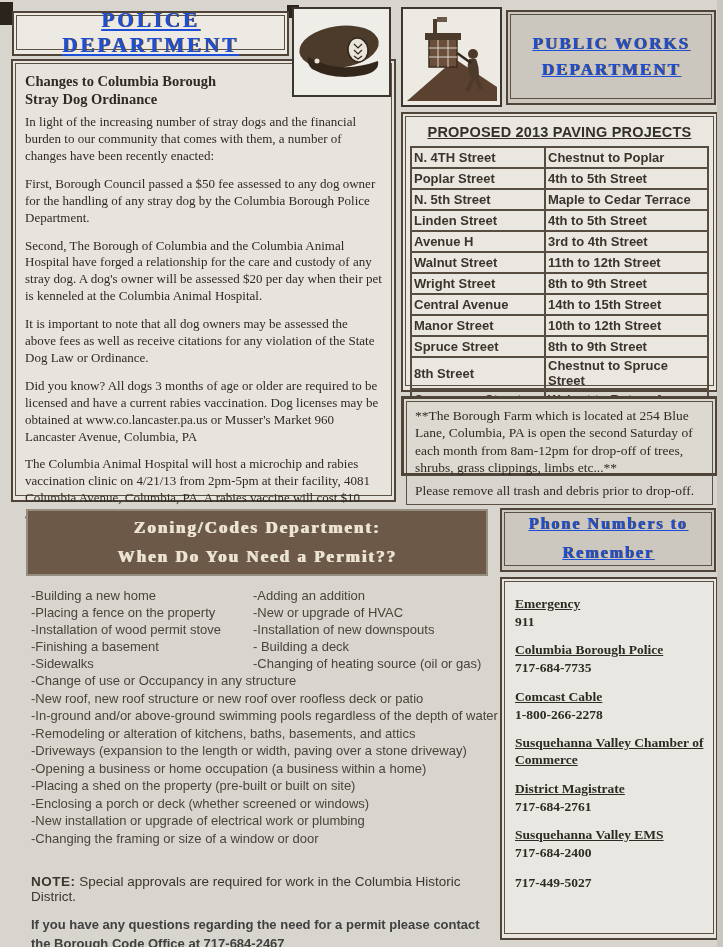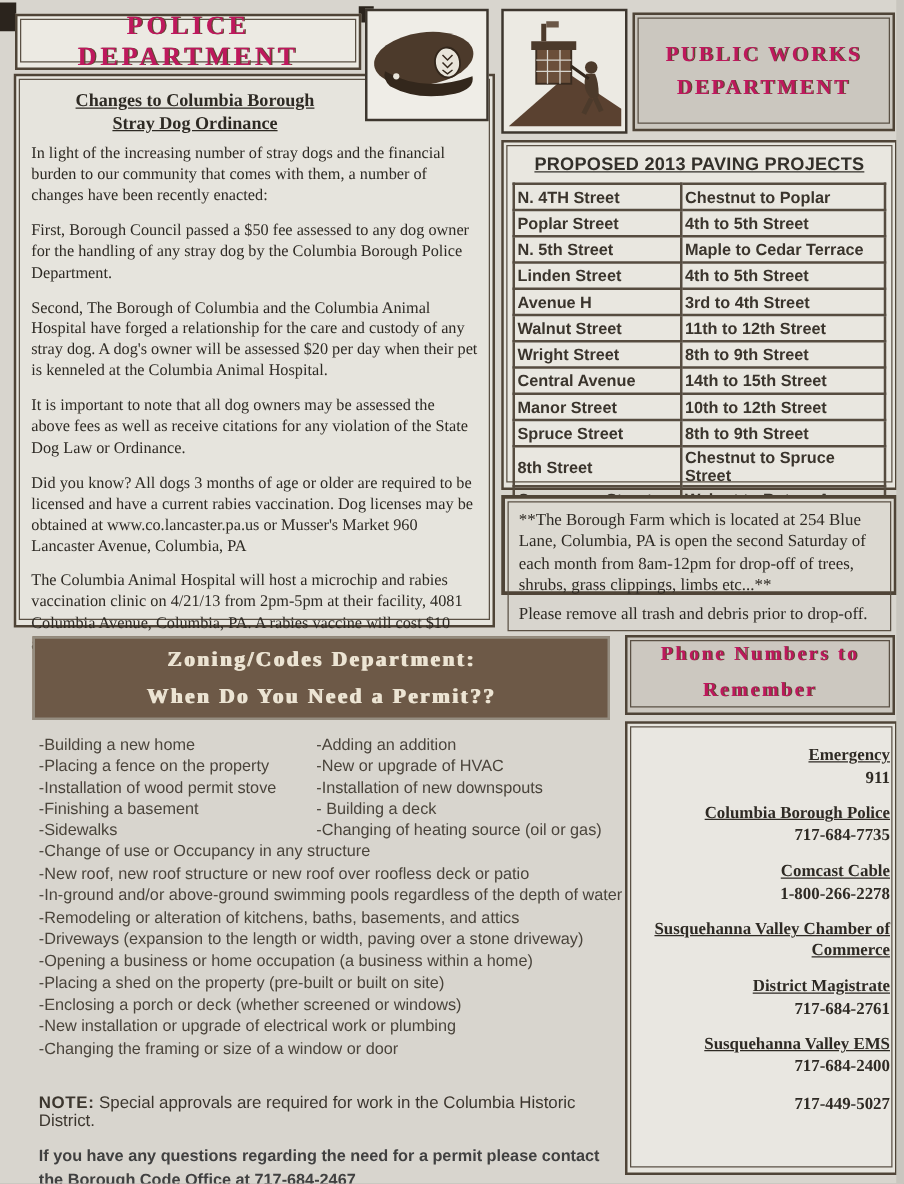--- a/index.html
+++ b/index.html
@@ -8,34 +8,35 @@
     background:#d8d5ce;
     font-family:"Liberation Serif",serif;color:#2e2a24;overflow:hidden;
   }
   .page::after{content:"";position:absolute;right:0;top:0;width:6px;height:947px;background:#c9c6bf;}
   
   .dblbox{border:2px solid #4f4437;background:#e7e5de;}
   .dblbox>.inner{border:1px solid #5a5044;margin:2px;height:calc(100% - 6px);box-sizing:border-box;}
   .abs{position:absolute;box-sizing:border-box;}
   
   .stencil{
-    font-family:"Liberation Serif",serif;font-weight:bold;color:#be185d;
+    font-family:"Liberation Serif",serif;font-weight:bold;color:#1d4ed8;
     letter-spacing:3px;text-align:center;
     text-shadow:1px 0 0 #5d4a33;
+    text-decoration:underline;
   }
   
   .artifact{position:absolute;background:#2b241d;}
   
   .police-header{left:12px;top:11px;width:277px;height:45px;background:#eceae3;}
   .police-header .inner{display:flex;align-items:center;justify-content:center;}
   .police-header span{font-size:21px;}
   .cap-box{left:292px;top:7px;width:99px;height:90px;border:2px solid #3d362e;background:#efede7;z-index:3;}
   .police-body{left:11px;top:59px;width:385px;height:443px;}
   .police-body .inner{padding:6px 9px 4px 9px;background:#e6e4dd;}
-  .stray-heading{font-weight:bold;text-decoration:underline;text-align:center;font-size:14.5px;line-height:1.25;margin:2px 95px 6px 0;}
+  .stray-heading{font-weight:bold;font-size:14.5px;line-height:1.25;margin:2px 95px 6px 0;}
   .ppar{font-size:13px;line-height:1.3;margin:0 0 11px 0;}
   
   .pw-img-box{left:401px;top:7px;width:101px;height:100px;border:2px solid #3d362e;background:#eceae3;z-index:3;}
   .pw-header{left:506px;top:10px;width:210px;height:95px;background:#cbc7bf;}
   .pw-header .inner{display:flex;flex-direction:column;align-items:center;justify-content:center;background:#cbc7bf;}
   .pw-header span{font-size:17px;line-height:1.5;letter-spacing:2px;}
   
   .paving-box{left:401px;top:112px;width:317px;height:280px;}
   .paving-box .inner{background:#e9e7e0;padding:5px 4px 0 4px;}
   .paving-title{font-family:"Liberation Sans",sans-serif;font-weight:bold;font-size:14.5px;
@@ -61,21 +62,21 @@
   .zitem{font-size:13px;line-height:17px;white-space:nowrap;}
   .zfull .zitem{line-height:17.5px;}
   .znote{margin-top:27px;font-size:13.5px;color:#3c362e;}
   .znote b{font-weight:bold;letter-spacing:.5px;}
   .zcontact{margin-top:12px;font-weight:bold;font-size:13px;line-height:1.45;color:#404040;width:450px;}
   
   .phone-header{left:500px;top:508px;width:216px;height:64px;background:#ccc8c0;}
   .phone-header .inner{display:flex;flex-direction:column;align-items:center;justify-content:center;background:#ccc8c0;}
   .phone-header span{font-size:16px;line-height:1.8;letter-spacing:2px;}
   .phone-body{left:500px;top:577px;width:218px;height:363px;}
-  .phone-body .inner{background:#e9e7e1;padding:14px 1px 0 10px;text-align:right;}
+  .phone-body .inner{background:#e9e7e1;padding:14px 1px 0 10px;text-align:left;}
   .pentry{margin-bottom:12px;}
   .pname{font-weight:bold;text-decoration:underline;font-size:13.5px;line-height:1.25;}
   .pnum{font-weight:bold;font-size:13.5px;line-height:1.3;}
 </style>
 </head>
 <body>
 
 <div class="page">
 
   <div class="artifact" style="left:0;top:2px;width:13px;height:23px;"></div>

